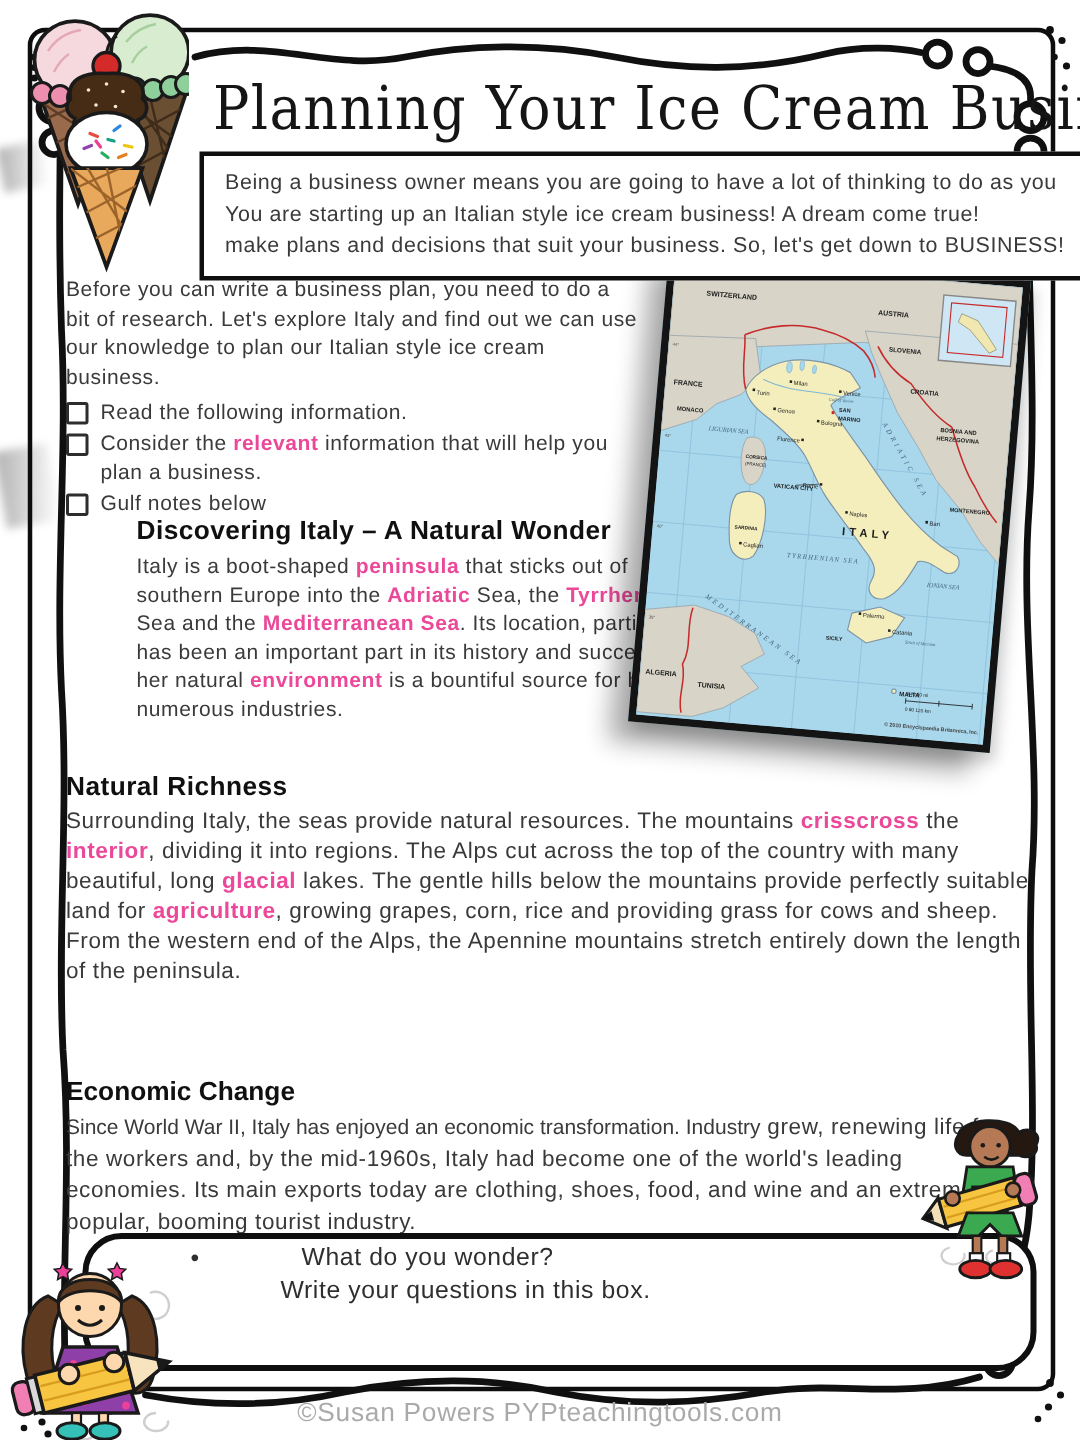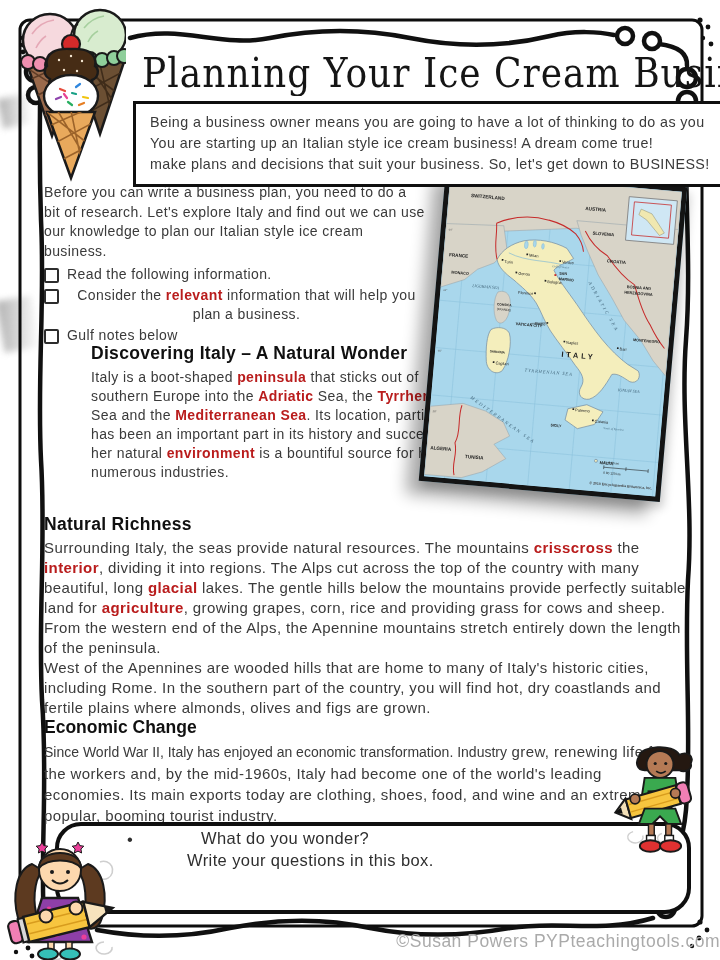--- a/index.html
+++ b/index.html
@@ -4,34 +4,34 @@
 <style>
   html,body{margin:0;padding:0;}
   body{width:720px;height:960px;background:#ffffff;overflow:hidden;
        font-family:"Liberation Sans",sans-serif;}
   .page{position:relative;width:720px;height:960px;background:#fff;}
   .abs{position:absolute;}
   .hw{color:#3a3a3a;letter-spacing:.4px;}
   .lcol{left:44px;width:382px;font-size:14px;line-height:19.5px;}
   .wide{left:44px;width:650px;font-size:15px;line-height:20px;}
   .sec-h{font-weight:700;color:#101010;letter-spacing:.3px;font-size:17.5px;margin:0 0 4px 0;}
-  b{color:#b91c1c;}
+  b{color:#ec4899;}
   .title{font-family:"DejaVu Serif",serif;font-size:36px;color:#151515;white-space:nowrap;
          transform:scaleY(1.12);transform-origin:left top;letter-spacing:1px;}
   .introbox{border:3px solid #0f0f0f;background:#fff;padding:8px 12px 9px 14px;
             font-size:14.3px;line-height:21px;white-space:nowrap;}
-  .check-row{display:flex;gap:8px;margin-top:1px;text-align:center;}
+  .check-row{display:flex;gap:8px;margin-top:1px;}
   .cbx{flex:0 0 auto;width:11px;height:11px;border:2.4px solid #2d2d2d;border-radius:2px;margin-top:3px;background:#fff;}
   .mapframe{left:432px;top:176px;width:232px;height:306px;border:5px solid #141414;background:#a9d7ec;
             transform:rotate(5deg);z-index:4;
             box-shadow:-12px 14px 16px rgba(0,0,0,.33), 4px 6px 10px rgba(0,0,0,.18);}
   .mapframe svg{display:block;width:100%;height:100%;}
   .wonderbox{left:55px;top:822px;width:628px;height:84px;border:4px solid #0f0f0f;border-radius:26px;background:#fff;z-index:4;}
   .wonder-line{position:absolute;color:#2f2f2f;letter-spacing:.4px;font-size:16.5px;}
-  .footer{left:0;top:931px;width:720px;text-align:right;color:#aaaaaa;font-size:17.5px;letter-spacing:.5px;z-index:7;}
+  .footer{left:0;top:931px;width:720px;text-align:center;color:#aaaaaa;font-size:17.5px;letter-spacing:.5px;z-index:7;}
   .softshadow{background:linear-gradient(100deg,rgba(110,110,110,.55),rgba(255,255,255,0));filter:blur(3px);z-index:1;}
   .country{font-weight:700;fill:#1c1c1c;}
   .sea{font-style:italic;fill:#44687d;font-family:"Liberation Serif",serif;}
   .city{fill:#222;}
   .latlon{fill:#555;}
 </style>
 </head>
 <body>
 
 <div class="page">
@@ -304,21 +304,20 @@
       </g>
       <text x="246" y="315" font-size="3.8" text-anchor="end" fill="#444" font-weight="bold">© 2010 Encyclopaedia Britannica, Inc.</text>
     </svg>
   </div>
 
   <div class="abs wide" style="top:514px;z-index:3;">
     <div class="sec-h">Natural Richness</div>
     <div class="hw">
       <span>Surrounding Italy, the seas provide natural resources.  The mountains </span><b>crisscross</b><span> the </span><b>interior</b><span>, dividing it into regions. The Alps cut across the top of the country with many beautiful, long </span><b>glacial</b><span> lakes. The gentle hills below the mountains provide perfectly suitable land for </span><b>agriculture</b><span>, growing grapes, corn, rice and providing grass for cows and sheep.  From the western end of the Alps, the Apennine mountains stretch entirely down the length of the peninsula.</span>
     </div>
-    <div class="hw">West of the Apennines are wooded hills that are home to many of Italy's historic cities, including Rome. In the southern part of the country, you will find hot, dry coastlands and fertile plains where almonds, olives and figs are grown.</div>
   </div>
 
   <div class="abs wide" style="top:717px;z-index:3;width:640px;">
     <div class="sec-h" style="letter-spacing:0;">Economic Change</div>
     <div class="hw" style="line-height:21px;">
       <span style="letter-spacing:0;font-size:14px;">Since World War II, Italy has enjoyed an economic transformation. Industry</span><span> grew, renewing life for the workers and, by the mid-1960s, Italy had become one of the world's leading economies. Its main exports today are clothing, shoes, food, and wine and an extremely popular,  booming tourist industry.</span>
     </div>
   </div>
 
   <div class="abs wonderbox">

